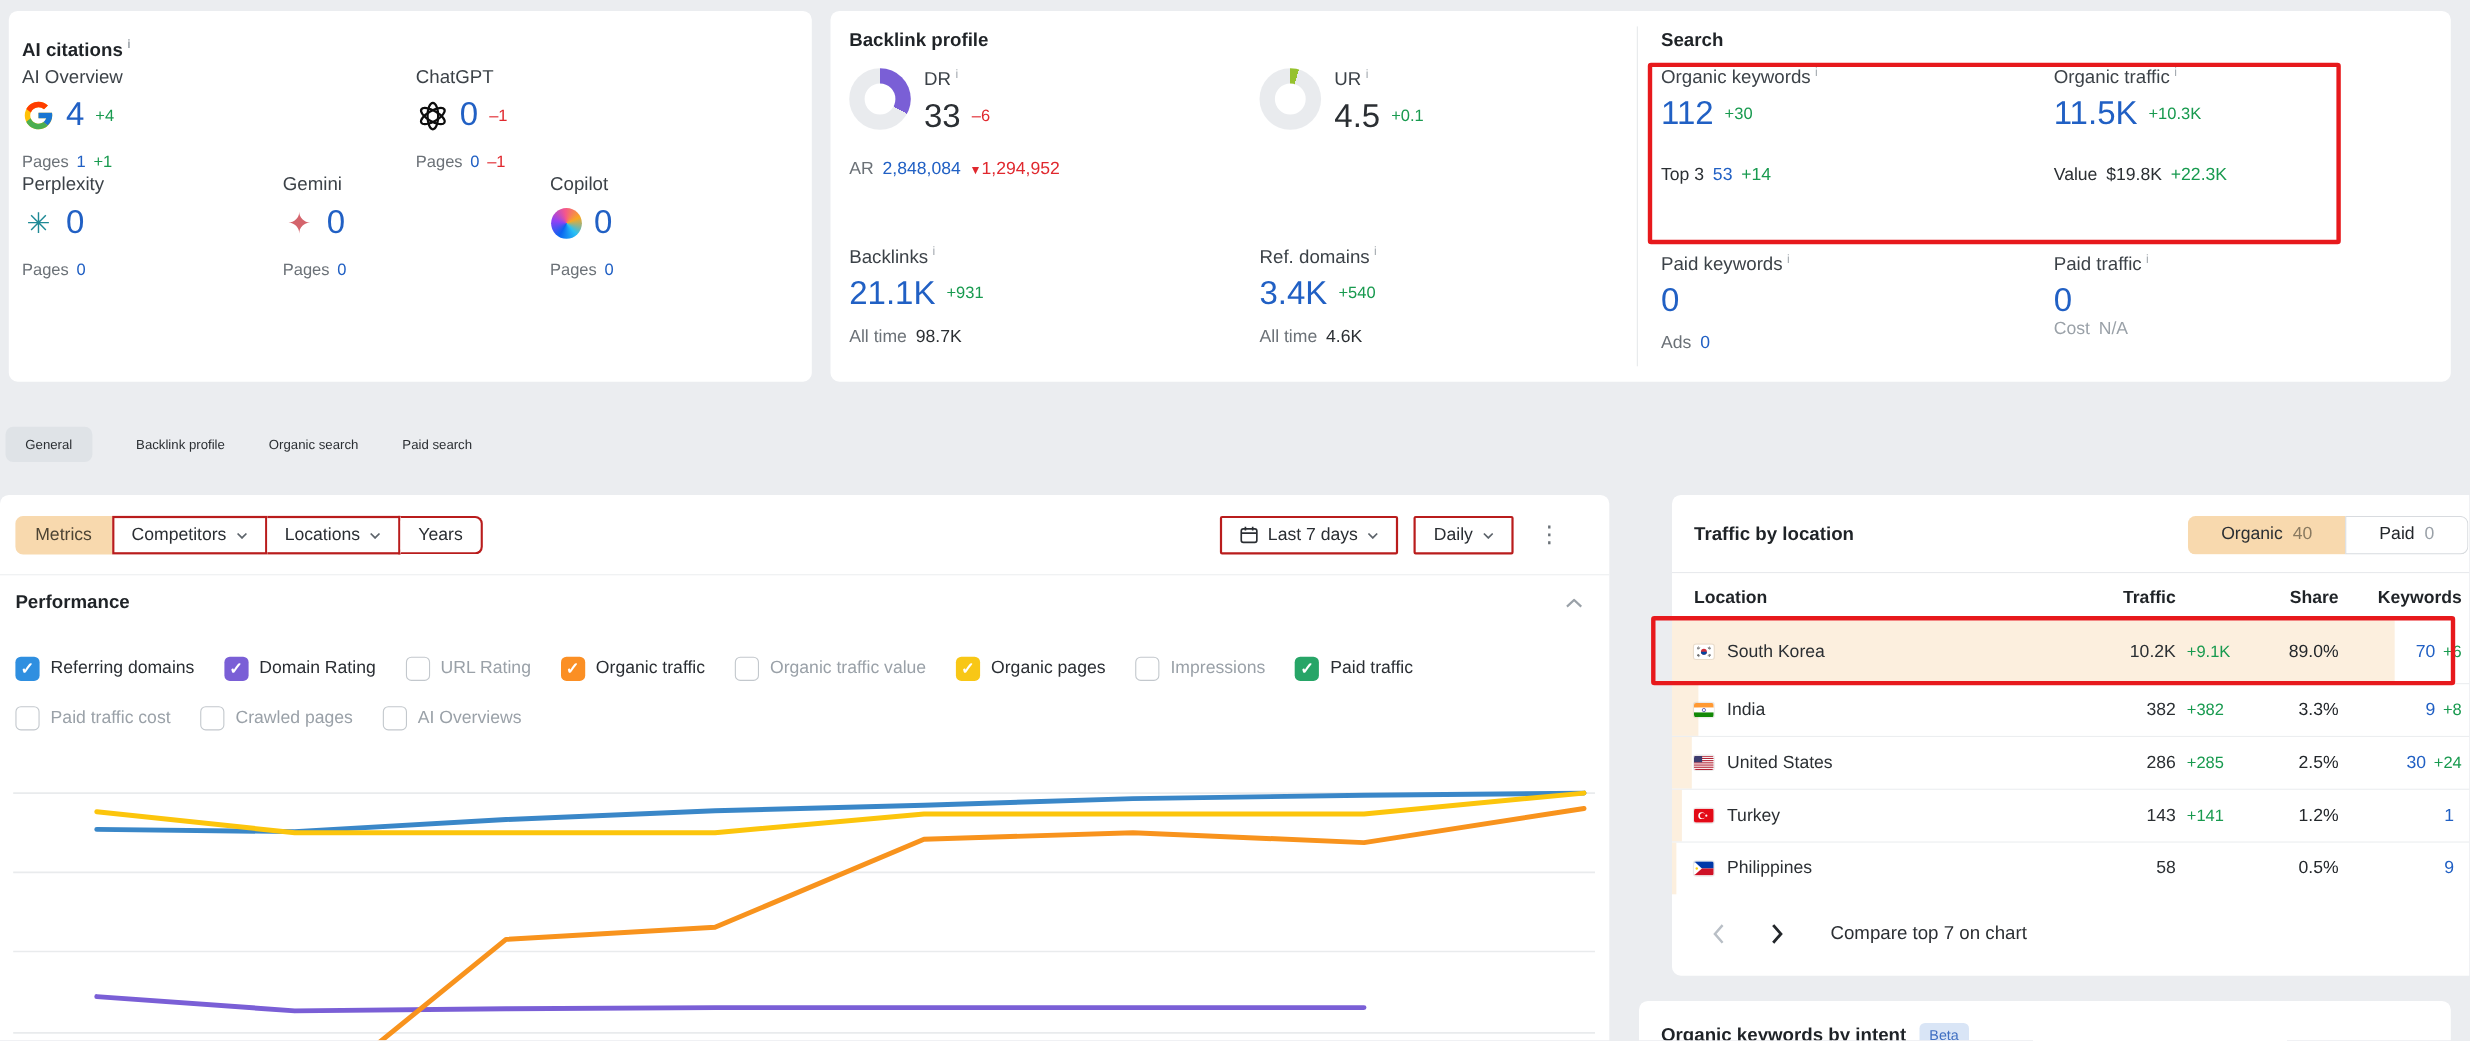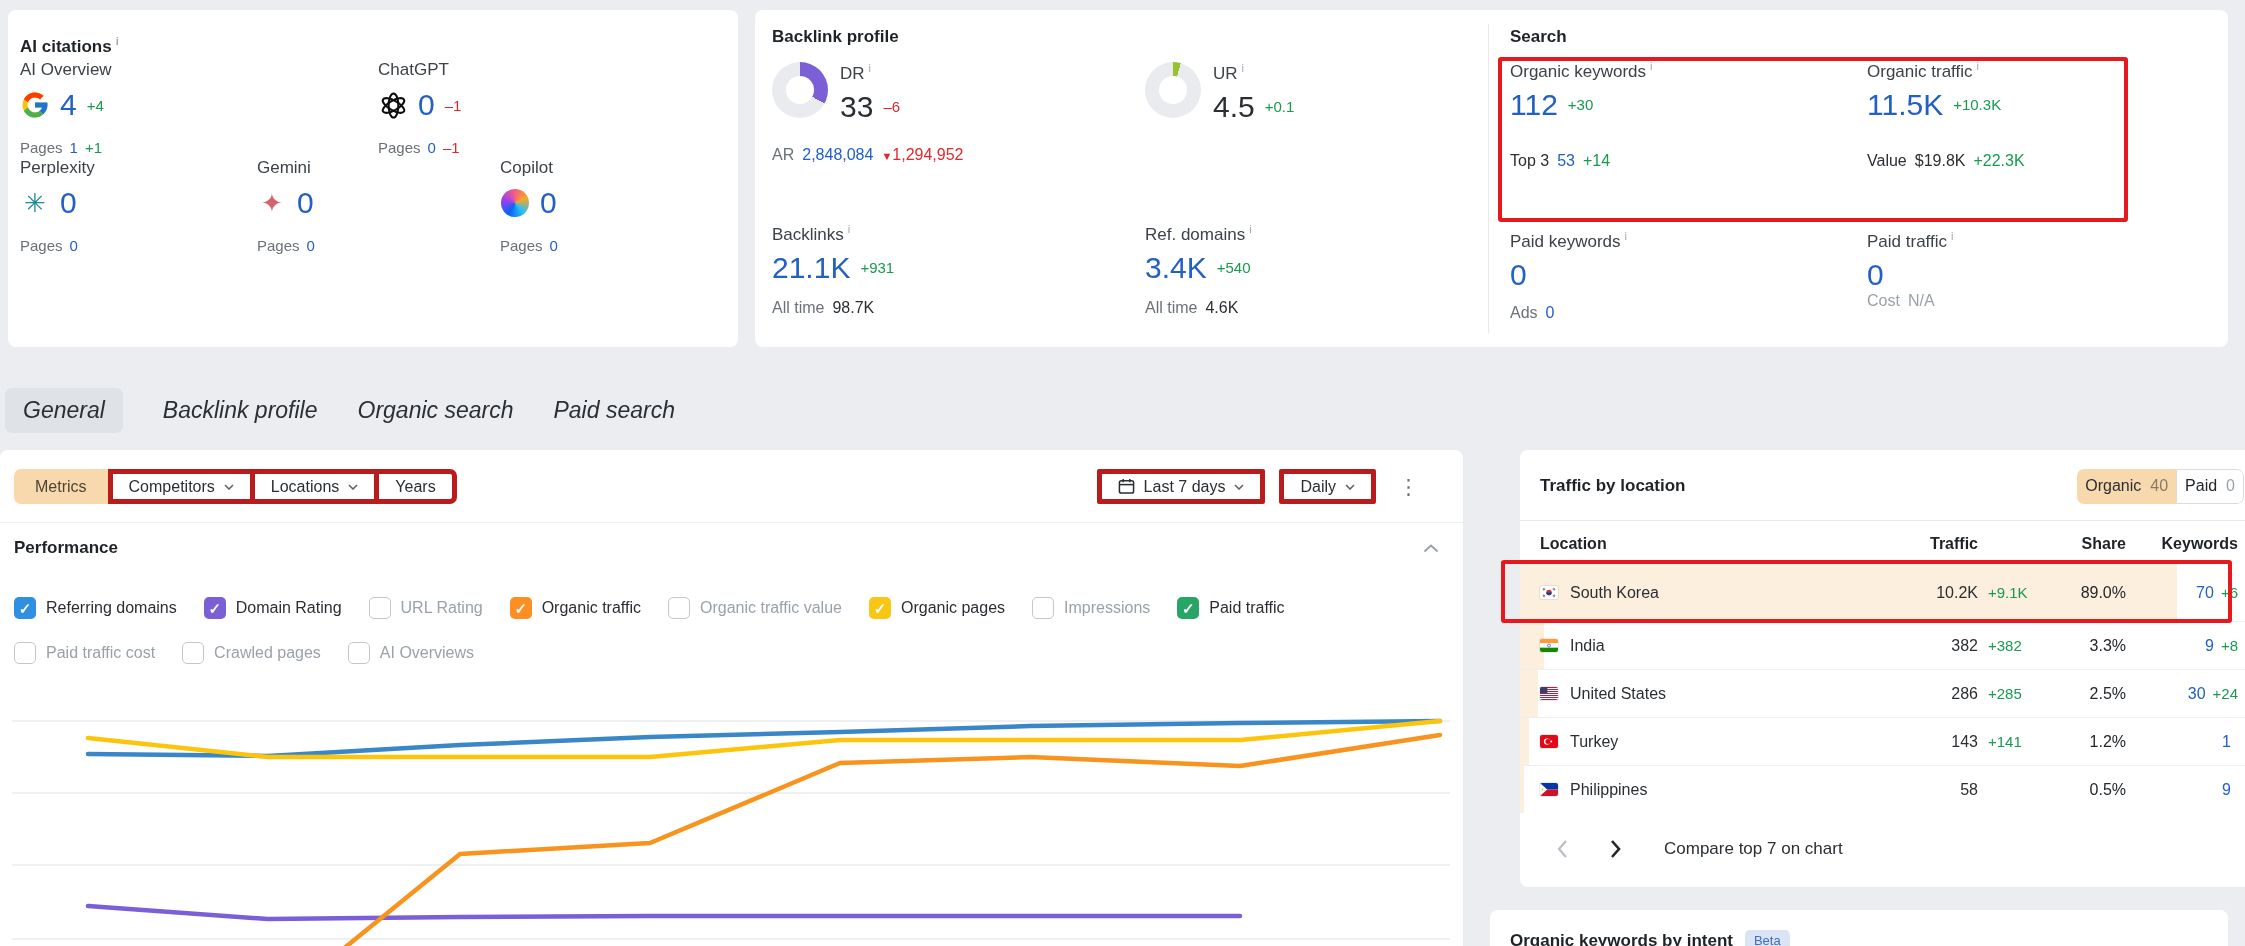--- a/index.html
+++ b/index.html
@@ -34,28 +34,28 @@
 .sub-line { font-size:16px; display:flex; gap:8px; align-items:baseline; }
 
 .green { color:#189a4f; }
 .red { color:#e0282e; }
 .blue { color:#2160c4; }
 .gray { color:#6b7177; }
 .muted-t { color:#9aa1a8; }
 .dark { color:#2b2f33; }
 
 
-.tabs { position:absolute; left:5px; top:388px; display:flex; align-items:center; gap:40px; font-size:23px; color:#2b2f33;font-style:italic; }
+.tabs { position:absolute; left:5px; top:388px; display:flex; align-items:center; gap:40px; font-size:12px; color:#2b2f33; }
 .tab { padding:9px 0; cursor:pointer; }
 .tab.active { background:#dfe3e7; border-radius:7px; padding:9px 18px; }
 
 
 .card-c { left:0; top:450px; width:1463px; height:510px; }
 .filter-bar { position:absolute; left:14px; right:36px; top:19px; height:35px; display:flex; align-items:center; }
-.fbtn { height:35px; display:flex; align-items:center; gap:9px; padding:0 16px; font-size:16px; color:#2a2e33; background:#fff; border:5px solid #b91c1c; cursor:pointer; }
+.fbtn { height:35px; display:flex; align-items:center; gap:9px; padding:0 16px; font-size:16px; color:#2a2e33; background:#fff; border:2px solid #b91c1c; cursor:pointer; }
 .fbtn.metrics { background:#f8d9ae; border-color:#f8d9ae; border-radius:7px 0 0 7px; color:#4d4434; }
 .btn-group { display:flex; }
 .btn-group .fbtn + .fbtn { border-left:none; }
 .btn-group .fbtn:last-child { border-radius:0 7px 7px 0; }
 .rbtns { margin-left:auto; display:flex; align-items:center; gap:14px; }
 .rbtns .fbtn { border-radius:2px; }
 .kebab { font-size:21px; color:#6b7278; padding:0 8px; cursor:pointer; }
 .hdiv { position:absolute; left:0; right:0; top:72px; height:1px; background:#edeff1; }
 .perf-head { position:absolute; left:14px; right:24px; top:88px; display:flex; align-items:center; justify-content:space-between; }
 .cb-row { position:absolute; left:14px; display:flex; gap:27px; align-items:center; }
@@ -64,21 +64,21 @@
 .cb { width:22px; height:22px; border-radius:5px; border:1.5px solid #c3c8cd; background:#fff; display:flex; align-items:center; justify-content:center; }
 .cb .tick { color:#fff; font-size:15px; font-weight:bold; display:none; line-height:1; }
 .cb.checked { border:none; }
 .cb.checked .tick { display:block; }
 #perf-chart { position:absolute; left:0; top:230px; }
 
 
 .card-d { left:1520px; top:450px; width:738px; height:437px; }
 .tbl-head { position:absolute; left:20px; right:14px; top:18px; height:36px; display:flex; align-items:center; justify-content:space-between; }
 .toggle { display:flex; height:35px; border-radius:7px; overflow:hidden; font-size:16px; cursor:pointer; }
-.tg { display:flex; align-items:center; gap:9px; padding:0 8px; }
+.tg { display:flex; align-items:center; gap:9px; padding:0 30px; }
 .tg.organic { background:#f8d9ae; color:#2b2f33; }
 .tg.organic .cnt { color:#8a7a60; }
 .tg.paid { background:#fff; border:1px solid #d8dbdf; border-radius:0 7px 7px 0; }
 .tg.paid .cnt { color:#9aa1a8; }
 .tbl-div { position:absolute; left:0; right:0; top:70px; height:1px; background:#e8eaed; }
 .cols { display:grid; grid-template-columns:1fr 95px 60px 88px 112px; align-items:center; padding:0 20px; }
 .col-head { position:absolute; left:0; right:0; top:78px; height:32px; font-size:16px; font-weight:bold; color:#1f2327; }
 .col-head .r, .t-val, .t-share { text-align:right; }
 .rows { position:absolute; left:0; right:0; top:114px; }
 .loc-row { position:relative; height:48px; font-size:16px; border-top:1px solid #eceef0; cursor:pointer; }

